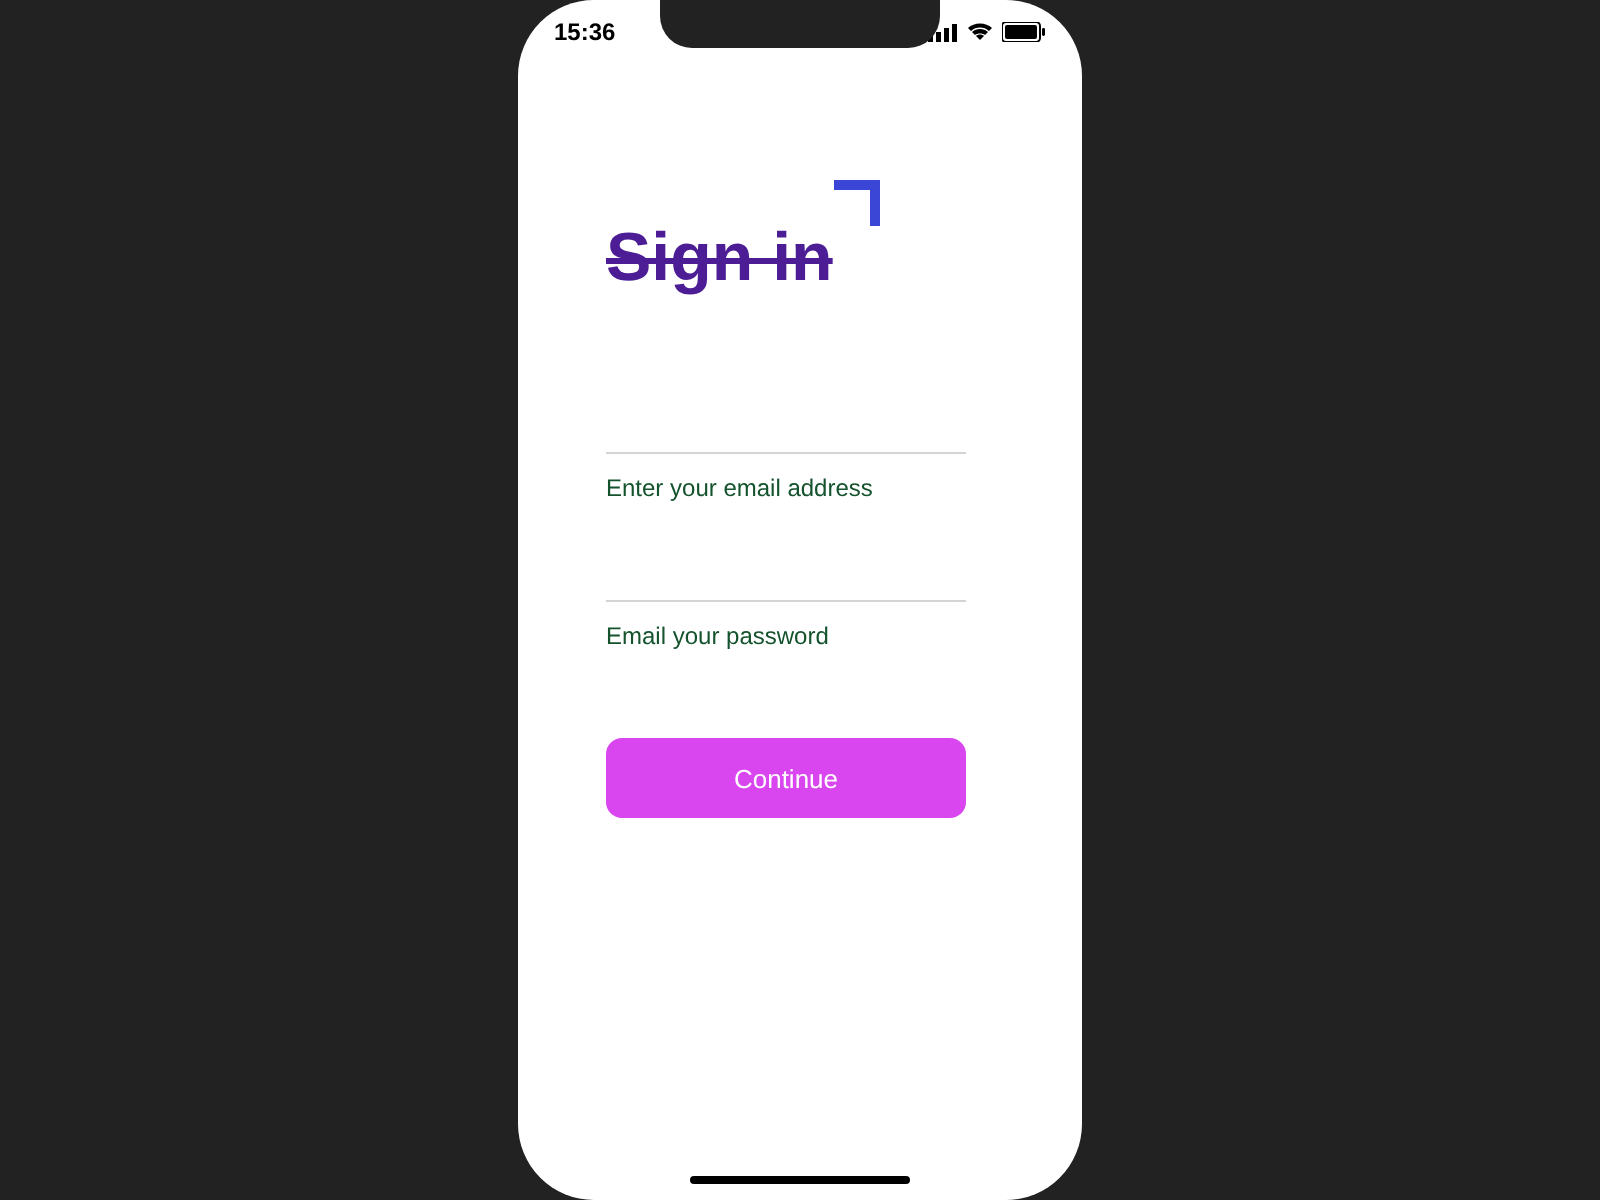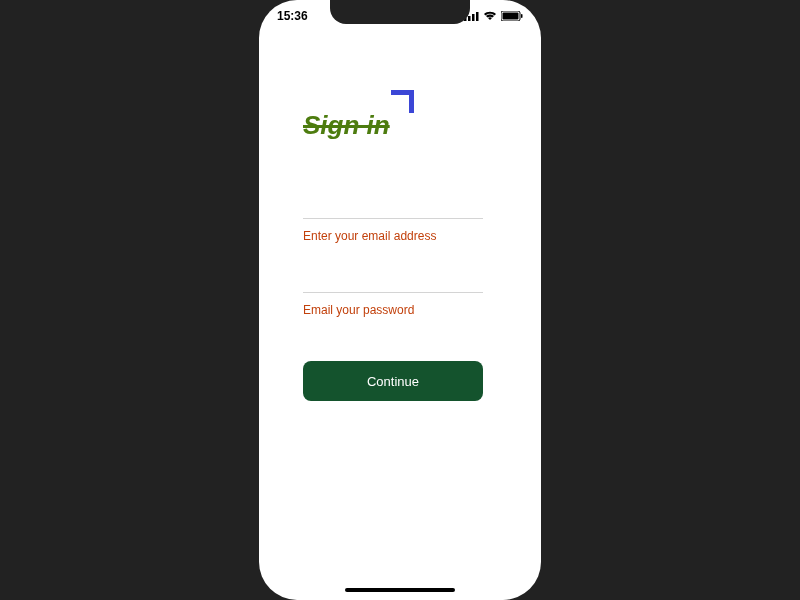--- a/index.html
+++ b/index.html
@@ -74,52 +74,51 @@
       content: "";
       position: absolute;
       top: -20px;
       right: -24px;
       width: 18px;
       height: 18px;
       border-top: 5px solid #3b46d6;
       border-right: 5px solid #3b46d6;
     }
     .title {
-      font-size: 26px;
+      font-size: 34px;
       font-weight: 800;
-      color: #4d7c0f;
+      color: #4c1d95;
       text-decoration: line-through;
       text-decoration-thickness: 3px;
-      font-style: italic;
     }
     .field-label {
       font-size: 14px;
       font-weight: 700;
       color: #111;
       margin-bottom: 18px;
     }
     .text-input {
       width: 180px;
       border: none;
       border-bottom: 1px solid #d4d4d4;
       background: transparent;
       font-size: 13px;
       padding: 4px 0;
       outline: none;
       margin-bottom: 10px;
     }
     .error-msg {
       font-size: 12px;
-      color: #c2410c;
+      color: #14532d;
       margin-bottom: 26px;
     }
     .continue-btn {
       width: 180px;
       height: 40px;
-      background: #14532d;
+      background: #d946ef;
       color: #fff;
       border: none;
       border-radius: 8px;
       font-size: 13px;
       font-weight: 500;
       cursor: pointer;
       margin-top: 18px;
     }
     .home-indicator {
       position: absolute;

